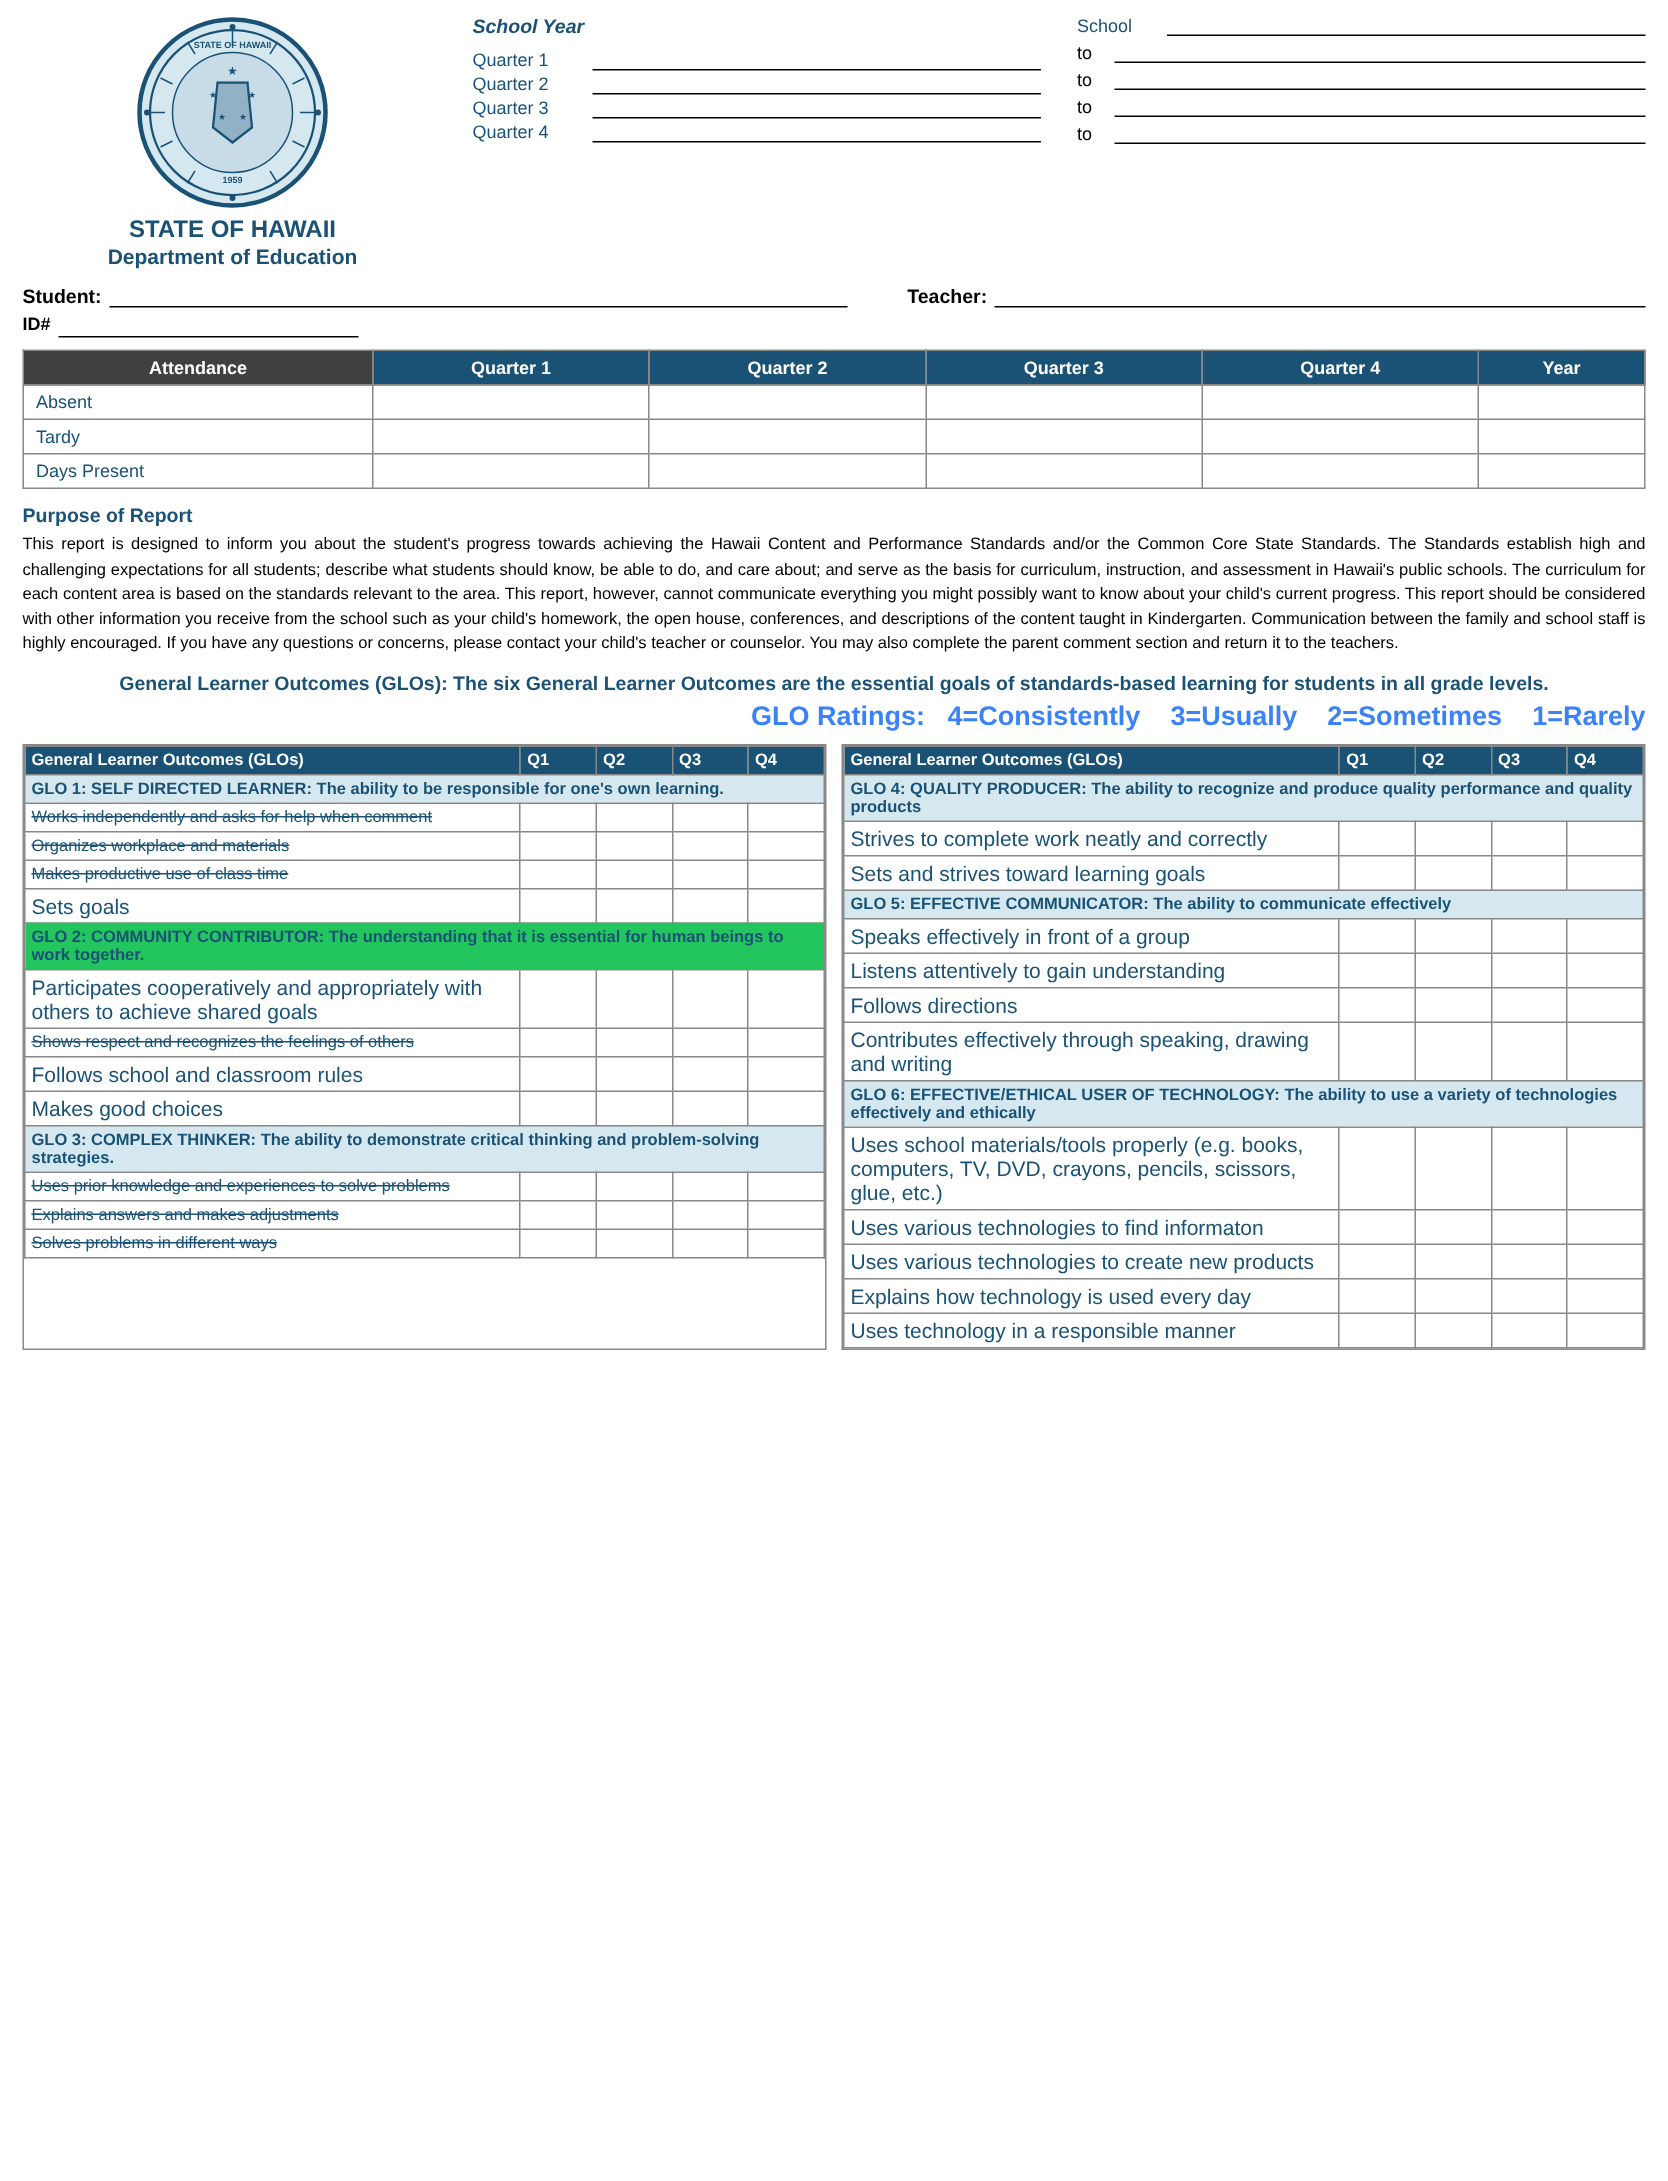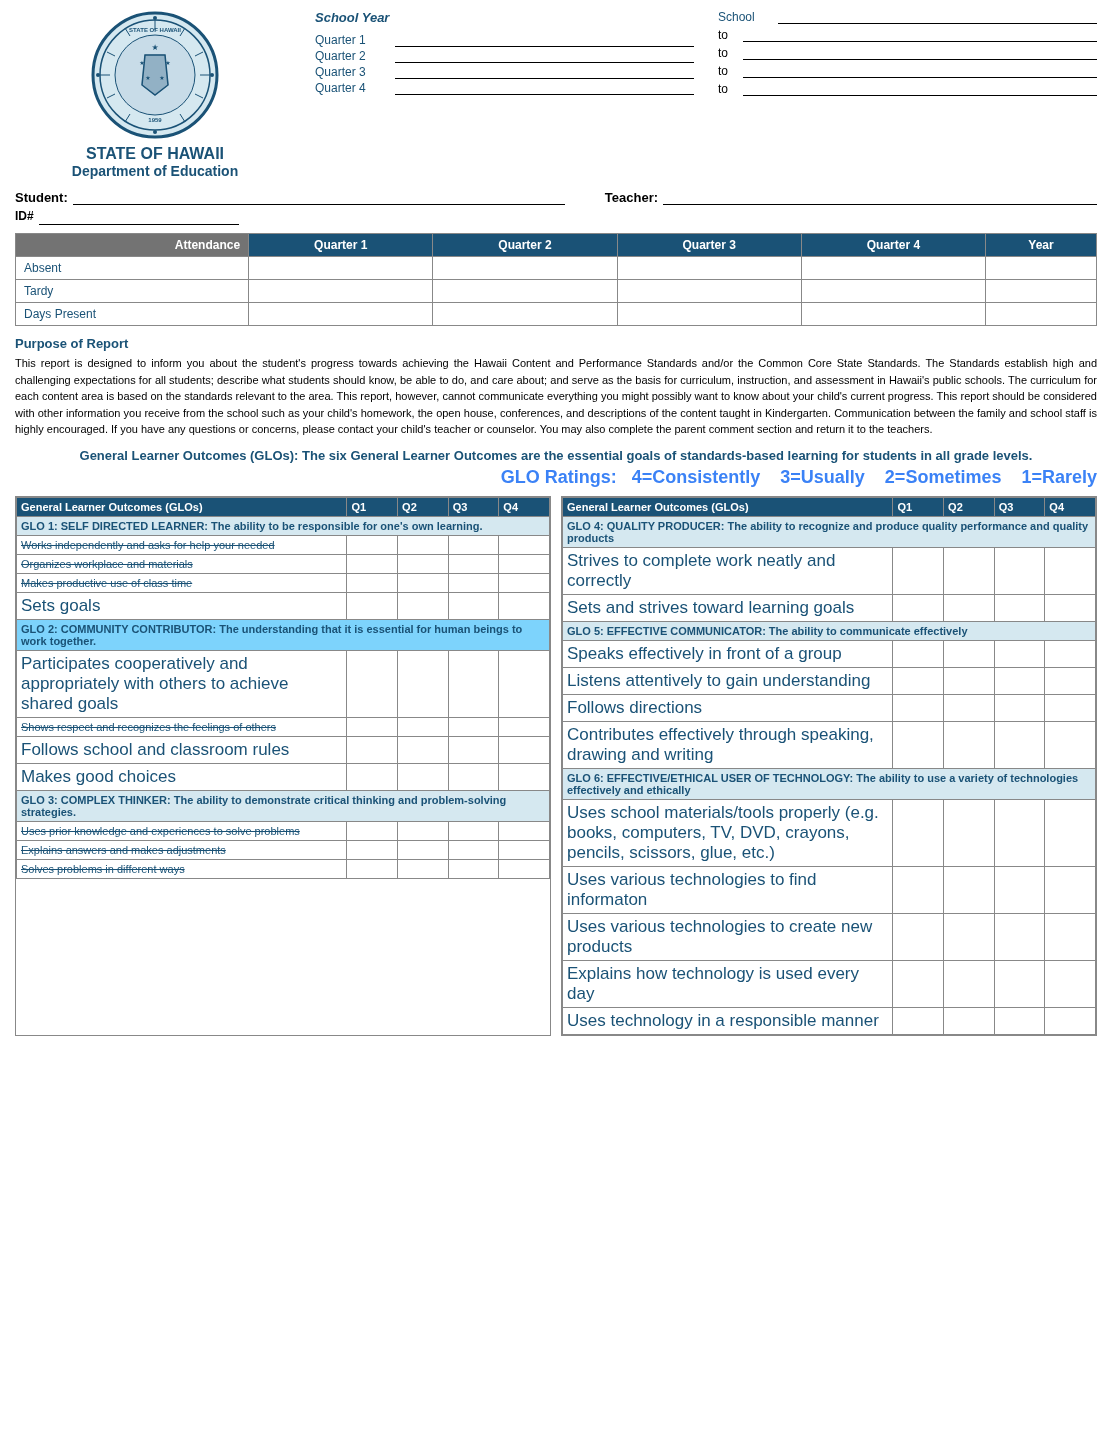--- a/index.html
+++ b/index.html
@@ -31,41 +31,41 @@
     .to-label { width: 25px; font-size: 12px; }
     .to-line { flex: 1; border-bottom: 1px solid #000; height: 14px; }
     
     
     .student-section { margin: 8px 0; }
     .student-label { font-size: 13px; font-weight: bold; margin-right: 5px; }
     
     
     .attendance-table { width: 100%; border-collapse: collapse; margin-bottom: 10px; }
     .attendance-table th { background: #1a5276; color: #fff; padding: 4px 8px; text-align: center; border: 1px solid #888; font-size: 12px; }
-    .attendance-table th.first { background: #737373; text-align: right; }
+    .attendance-table th.first { background: #404040; text-align: center; }
     .attendance-table td { border: 1px solid #888; padding: 4px 8px; font-size: 12px; color: #1a5276; }
     
     
     .purpose-section { margin: 8px 0; }
     .purpose-title { color: #1a5276; font-weight: bold; font-size: 13px; margin-bottom: 4px; }
     .purpose-text { font-size: 11px; text-align: justify; line-height: 1.5; }
     
     
     .glo-section { margin: 10px 0; }
     .glo-header { color: #1a5276; font-weight: bold; font-size: 13px; text-align: center; margin-bottom: 4px; }
     .glo-ratings { text-align: right; font-size: 18px; margin-bottom: 8px; color: #3b82f6; font-weight: bold; }
     
     
     .glo-tables { display: flex; gap: 10px; }
     .glo-table-container { flex: 1; border: 1px solid #888; }
     .glo-table { width: 100%; border-collapse: collapse; }
     .glo-table th { background: #1a5276; color: #fff; padding: 3px 4px; text-align: left; border: 1px solid #888; font-size: 11px; }
     .glo-table th.left { text-align: left; }
     .glo-table td { border: 1px solid #888; padding: 3px 4px; font-size: 11px; }
-    .glo-table td.item-row { color: #1a5276; font-size: 17px; }
+    .glo-table td.item-row { color: #1a5276; font-size: 14px; }
     .glo-table td.item-row-strike { color: #1a5276; font-size: 11px; text-decoration: line-through; }
     .glo-table td.q-col { width: 25px; text-align: center; }
 
     .logo-svg { width: 130px; height: 130px; }
   </style>
 </head>
 <body>
 
 <div class="page">
 
@@ -238,21 +238,21 @@
               <th>Q3</th>
               <th>Q4</th>
             </tr>
           </thead>
           <tbody>
 
             <tr>
               <td colspan="5" style="background:#d5e8f0; color:#1a5276; font-weight:bold; font-size:11px;margin-left:32px;">GLO 1: SELF DIRECTED LEARNER: The ability to be responsible for one's own learning.</td>
             </tr>
             <tr>
-              <td class="item-row-strike">Works independently and asks for help your needed</td>
+              <td class="item-row-strike">Works independently and asks for help when comment</td>
               <td class="q-col"></td>
               <td class="q-col"></td>
               <td class="q-col"></td>
               <td class="q-col"></td>
             </tr>
             <tr>
               <td class="item-row-strike">Organizes workplace and materials</td>
               <td class="q-col"></td>
               <td class="q-col"></td>
               <td class="q-col"></td>
@@ -267,21 +267,21 @@
             </tr>
             <tr>
               <td class="item-row">Sets goals</td>
               <td class="q-col"></td>
               <td class="q-col"></td>
               <td class="q-col"></td>
               <td class="q-col"></td>
             </tr>
 
             <tr>
-              <td colspan="5" style="background:#7dd3fc; color:#1a5276; font-weight:bold; font-size:11px;">GLO 2: COMMUNITY CONTRIBUTOR: The understanding that it is essential for human beings to work together.</td>
+              <td colspan="5" style="background:#22c55e; color:#1a5276; font-weight:bold; font-size:11px;">GLO 2: COMMUNITY CONTRIBUTOR: The understanding that it is essential for human beings to work together.</td>
             </tr>
             <tr>
               <td class="item-row">Participates cooperatively and appropriately with others to achieve shared goals</td>
               <td class="q-col"></td>
               <td class="q-col"></td>
               <td class="q-col"></td>
               <td class="q-col"></td>
             </tr>
             <tr>
               <td class="item-row-strike">Shows respect and recognizes the feelings of others</td>

